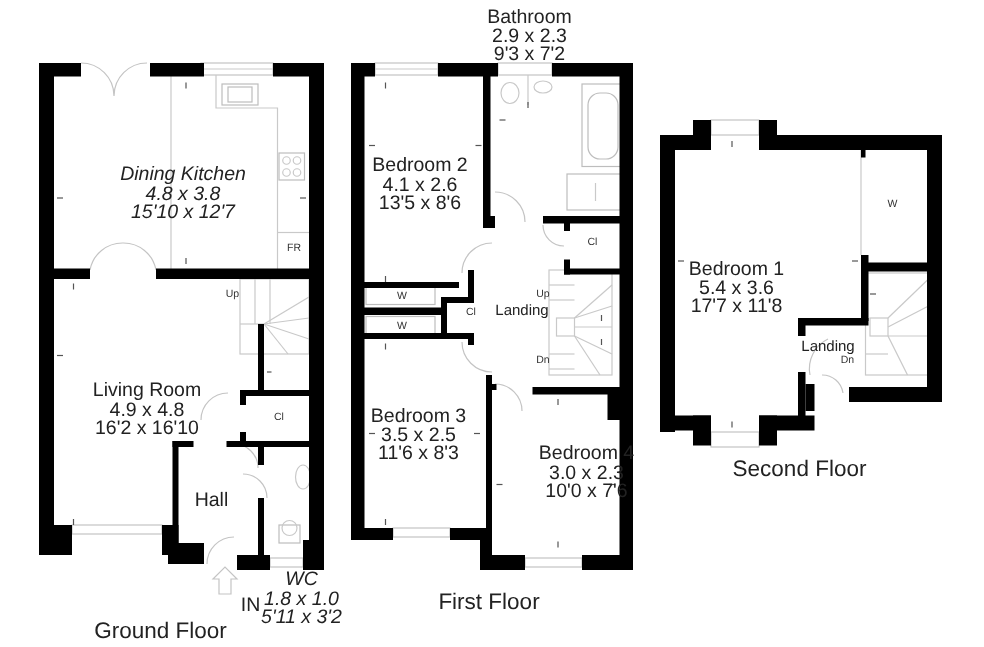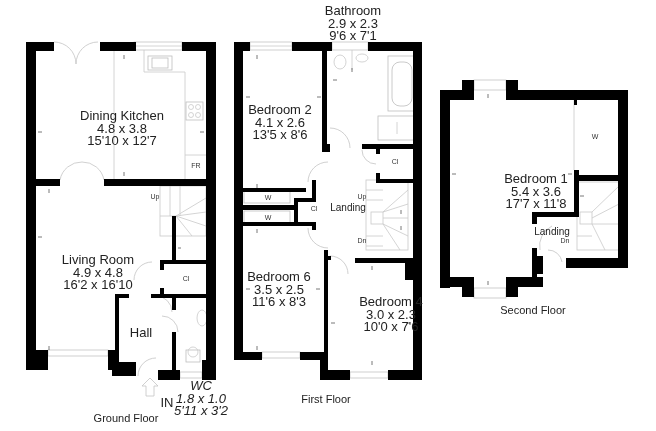--- a/index.html
+++ b/index.html
@@ -6,21 +6,21 @@
   body{width:656px;height:431px;position:relative;overflow:hidden;font-family:"Liberation Sans",sans-serif;color:#222;}
   #plan{position:absolute;left:0;top:0;width:656px;height:431px;}
   .wall{fill:#000;}
   .thin{stroke:#c9c9c9;stroke-width:0.8;fill:none;}
   .thin2{stroke:#bdbdbd;stroke-width:0.8;fill:#fff;}
   .door{stroke:#c4c4c4;stroke-width:0.8;fill:none;}
   .win{stroke:#c4c4c4;stroke-width:0.8;fill:#fff;}
   .tick{stroke:#555;stroke-width:0.8;}
   .lbl{position:absolute;text-align:center;font-size:13px;line-height:12.5px;color:#222;white-space:nowrap;transform:translateX(-50%);}
   .small{position:absolute;font-size:7px;color:#333;white-space:nowrap;transform:translateX(-50%);}
-  .floor{position:absolute;font-size:11px;color:#222;white-space:nowrap;transform:translateX(-50%);}
+  .floor{position:absolute;font-size:15px;color:#222;white-space:nowrap;transform:translateX(-50%);}
 </style>
 </head>
 <body>
 
 <svg id="plan" viewBox="0 0 656 431" xmlns="http://www.w3.org/2000/svg">
 
   <g>
 
     <rect class="win" x="134" y="42" width="48" height="8"></rect>
     <line class="thin" x1="134" y1="46" x2="182" y2="46"></line>
@@ -228,21 +228,21 @@
         <line x1="568" y1="174" x2="572" y2="174"></line>
       <line x1="580" y1="196" x2="584" y2="196"></line>
     </g>
   </g>
 
   <g>
     <path d="M146,396 L146,386 L142,386 L150,378 L158,386 L154,386 L154,396 Z" fill="#fff" stroke="#c4c4c4" stroke-width="0.8"></path>
   </g>
 </svg>
 
-<div class="lbl" style="left:122px;top:110px;">
+<div class="lbl" style="left:122px;top:110px;font-style:italic;">
   <div>Dining Kitchen</div>
   <div>4.8 x 3.8</div>
   <div>15'10 x 12'7</div>
 </div>
 <div class="small" style="left:196px;top:162px;">FR</div>
 <div class="small" style="left:155px;top:193px;">Up</div>
 <div class="lbl" style="left:98px;top:254px;">
   <div>Living Room</div>
   <div>4.9 x 4.8</div>
   <div>16'2 x 16'10</div>
@@ -250,52 +250,52 @@
 <div class="small" style="left:186px;top:275px;">Cl</div>
 <div class="lbl" style="left:141px;top:327px;">
   <div>Hall</div>
 </div>
 <div class="lbl" style="left:149px;top:397px;padding-left:36px;">IN</div>
 <div class="lbl" style="left:201px;top:380px;font-style:italic;">
   <div>WC</div>
   <div>1.8 x 1.0</div>
   <div>5'11 x 3'2</div>
 </div>
-<div class="floor" style="left:126px;top:412px;">Ground Floor</div>
+<div class="floor" style="left:107px;top:412px;">Ground Floor</div>
 
 <div class="lbl" style="left:353px;top:5px;">
   <div>Bathroom</div>
   <div>2.9 x 2.3</div>
-  <div>9'6 x 7'1</div>
+  <div>9'3 x 7'2</div>
 </div>
 <div class="lbl" style="left:280px;top:104px;">
   <div>Bedroom 2</div>
   <div>4.1 x 2.6</div>
   <div>13'5 x 8'6</div>
 </div>
 <div class="small" style="left:395px;top:158px;">Cl</div>
 <div class="small" style="left:268px;top:194px;">W</div>
 <div class="small" style="left:268px;top:214px;">W</div>
 <div class="small" style="left:314px;top:205px;">Cl</div>
 <div class="small" style="left:362px;top:193px;">Up</div>
 <div class="lbl" style="left:348px;top:202px;font-size:10px;">Landing</div>
 <div class="small" style="left:362px;top:237px;">Dn</div>
 <div class="lbl" style="left:279px;top:271px;">
-  <div>Bedroom 6</div>
+  <div>Bedroom 3</div>
   <div>3.5 x 2.5</div>
   <div>11'6 x 8'3</div>
 </div>
 <div class="lbl" style="left:391px;top:296px;">
   <div>Bedroom 4</div>
   <div>3.0 x 2.3</div>
   <div>10'0 x 7'6</div>
 </div>
 <div class="floor" style="left:326px;top:393px;">First Floor</div>
 
 <div class="small" style="left:595px;top:133px;">W</div>
-<div class="lbl" style="left:536px;top:173px;">
+<div class="lbl" style="left:491px;top:173px;">
   <div>Bedroom 1</div>
   <div>5.4 x 3.6</div>
   <div>17'7 x 11'8</div>
 </div>
 <div class="lbl" style="left:552px;top:226px;font-size:10px;">Landing</div>
 <div class="small" style="left:565px;top:237px;">Dn</div>
 <div class="floor" style="left:533px;top:304px;">Second Floor</div>
 
 </body></html>

